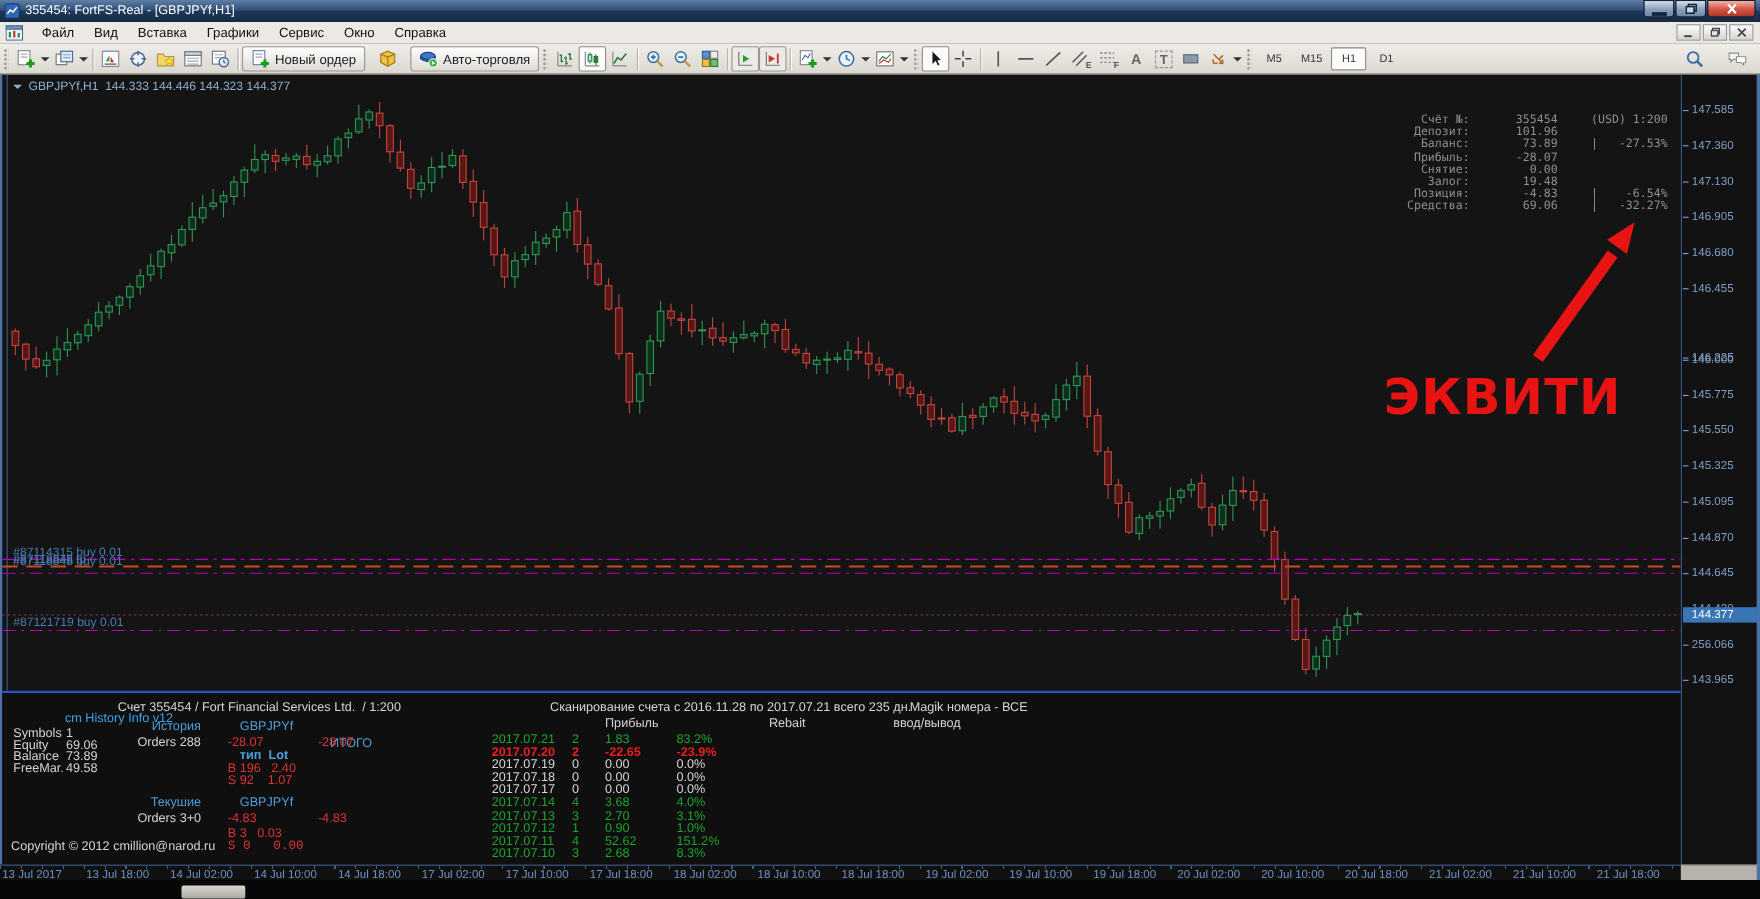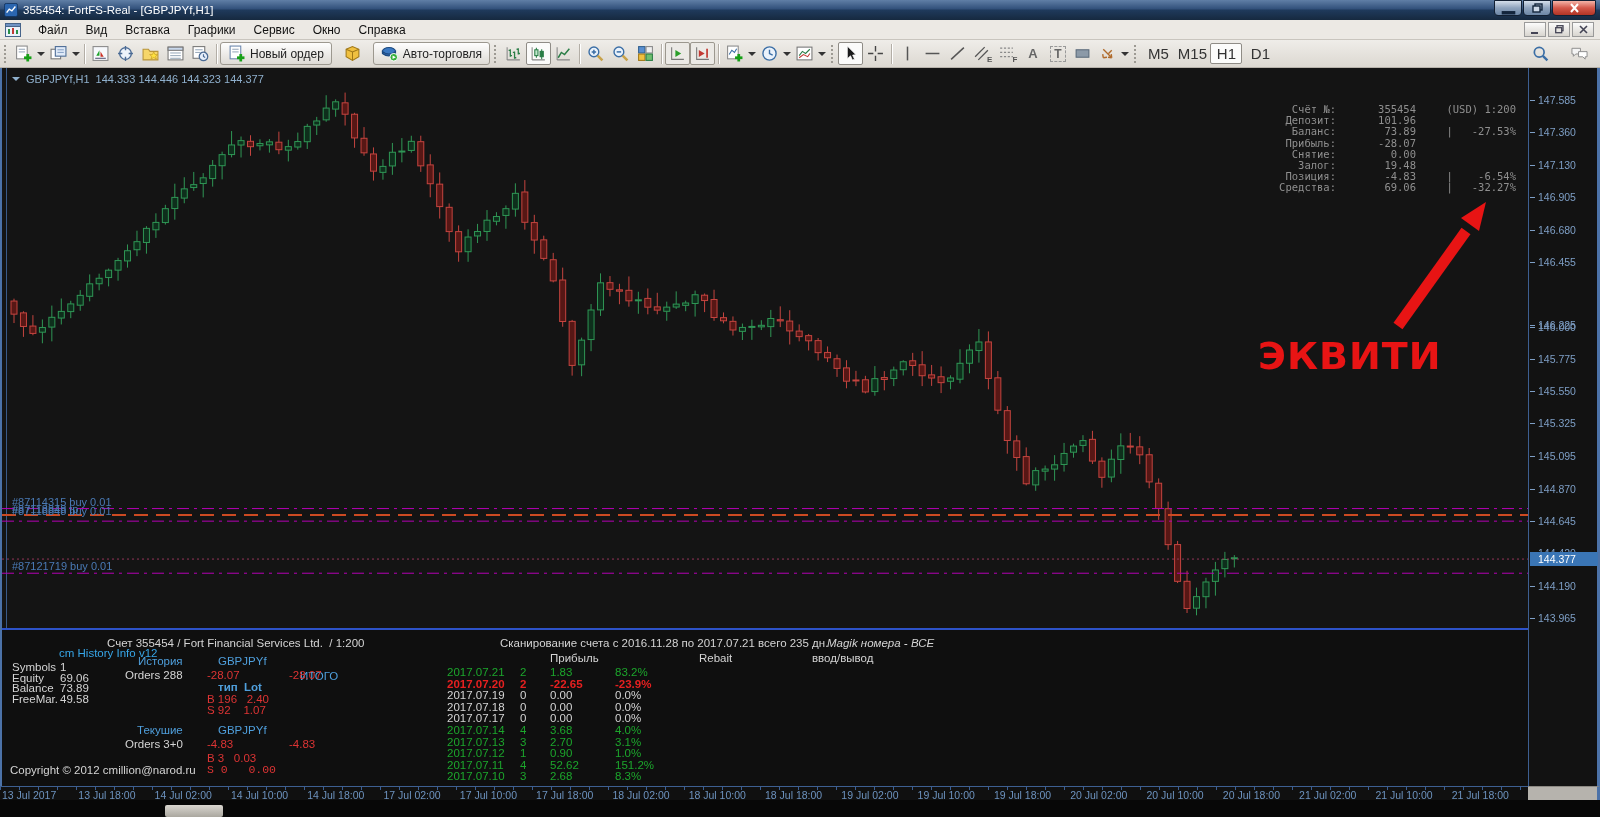--- a/index.html
+++ b/index.html
@@ -39,21 +39,21 @@
   .tbtn { height:23px; min-width:25px; padding:0 2px; display:inline-flex; align-items:center;
     justify-content:center; border:1px solid transparent; border-radius:2px; }
   .tbtn.pressed { background:#fbfbfa; border-color:#8f8c86; }
   .tbtn.boxed  { background:#eceae6; border-color:#9c988f; }
   .labelbtn { height:23px; display:inline-flex; align-items:center; gap:5px; padding:0 7px;
     border:1px solid #9c988f; border-radius:3px; background:linear-gradient(#fefefe,#dedbd5); }
   .dd { width:10px; height:21px; display:inline-flex; align-items:center; justify-content:center; }
   .dd::after { content:""; border:4px solid transparent; border-top-color:#333; margin-top:4px; }
   .i { width:17px; height:17px; }
   .tfbtn { min-width:32px; height:21px; display:inline-flex; align-items:center; justify-content:center;
-    font-size:15px; color:#333; border:1px solid transparent; border-radius:2px; margin:0 1px; }
+    font-size:10px; color:#333; border:1px solid transparent; border-radius:2px; margin:0 1px; }
   .tfbtn.active { background:#fcfcfb; border-color:#8f8c86; }
   .tb-right { position:absolute; right:8px; display:flex; gap:14px; align-items:center; }
   .glyph { font-size:11px; font-weight:bold; color:#555; }
 
   
   .chart-wrap { position:absolute; left:0; top:68px; width:1528px; height:718px;
     background:#141414; border-left:2px solid #4c72a8; overflow:hidden; }
   .chart-wrap::before { content:""; position:absolute; left:4px; top:0; width:1px; height:100%;
     background:#3a5a88; }
   #chart-svg { position:absolute; left:0; top:0; }
@@ -61,21 +61,21 @@
     display:flex; align-items:center; gap:6px; }
   .tri-down { width:0; height:0; border:4px solid transparent; border-top-color:#8fb0cd; margin-top:4px; }
   .order-label { position:absolute; color:#4a7ab5; font-size:11px; white-space:nowrap; }
   .acct { position:absolute; right:12px; top:36px; text-align:right; color:#8f8f8f;
     font:10.5px/11.2px "DejaVu Sans Mono", monospace; }
   .acct-row { display:flex; }
   .al { width:132px; text-align:right; white-space:pre; }
   .av { width:80px;  text-align:right; white-space:pre; }
   .ae { width:100px; text-align:right; white-space:pre; }
   .equity { position:absolute; left:1256px; top:266px; color:#e81414; font-weight:bold;
-    font-size:38px; letter-spacing:1px; font-family:"DejaVu Sans", sans-serif; }
+    font-size:45px; letter-spacing:1px; font-family:"DejaVu Sans", sans-serif; }
 
   
   .price-axis { position:absolute; left:1528px; top:68px; width:72px; height:718px;
     background:#121212; border-left:1px solid #3d5f91; border-right:3px solid #4c72a8;
     color:#7e9fc6; font-size:10.5px; }
   .pal { position:absolute; left:9px; white-space:nowrap; }
   .pal::before { content:""; position:absolute; left:-8px; top:6px; width:5px; height:1px; background:#7e9fc6; }
   .cpt { position:absolute; left:1px; width:68px; height:14px; line-height:14px;
     background:#3a75b5; color:#fff; padding-left:8px; font-size:10.5px; }
   .time-axis { position:absolute; left:0; top:786px; width:1528px; height:14px;
@@ -744,21 +744,21 @@
           <span class="av">69.06</span>
           <span class="ae">|   -32.27%</span>
         </div>
       </div>
     <div class="equity" style="color: rgb(232, 20, 20);">ЭКВИТИ</div>
 
     <div class="hist" id="hist">
         <span class="h-cyan" style="position: absolute; left: 9px; top: 17px; margin-left: 48px;">cm History Info v12</span>
         <span class="h-white" style="position: absolute; left: 105px; top: 7px;">Счет 355454 / Fort Financial Services Ltd.  / 1:200</span>
         <span class="h-white" style="position: absolute; left: 498px; top: 7px;">Сканирование счета с 2016.11.28 по 2017.07.21 всего 235 дн.</span>
-        <span class="h-white" style="position: absolute; left: 825px; top: 7px; font-style: italic;">Magik номера - ВСЕ</span>
+        <span class="h-white" style="position: absolute; left: 825px; top: 7px;">Magik номера - ВСЕ</span>
         <span class="h-white" style="position: absolute; left: 10px; top: 31px;">Symbols</span>
         <span class="h-white" style="position: absolute; left: 58px; top: 31px;">1</span>
         <span class="h-white" style="position: absolute; left: 10px; top: 41.6px;">Equity</span>
         <span class="h-white" style="position: absolute; left: 58px; top: 41.6px;">69.06</span>
         <span class="h-white" style="position: absolute; left: 10px; top: 52.2px;">Balance</span>
         <span class="h-white" style="position: absolute; left: 58px; top: 52.2px;">73.89</span>
         <span class="h-white" style="position: absolute; left: 10px; top: 62.8px;">FreeMar.</span>
         <span class="h-white" style="position: absolute; left: 58px; top: 62.8px;">49.58</span>
         <span class="h-blue" style="position: absolute; left: 125px; top: 25px;">История</span>
         <span class="h-white" style="position: absolute; left: 123px; top: 39px;">Orders 288</span>
@@ -832,21 +832,21 @@
       <span class="pal" style="position: absolute; left: 9px; top: 187.703px;">146.455</span>
       <span class="pal" style="position: absolute; left: 9px; top: 220.616px; margin-top: 30px;">146.225</span>
       <span class="pal" style="position: absolute; left: 9px; top: 252.814px;">146.000</span>
       <span class="pal" style="position: absolute; left: 9px; top: 285.011px;">145.775</span>
       <span class="pal" style="position: absolute; left: 9px; top: 317.208px;">145.550</span>
       <span class="pal" style="position: absolute; left: 9px; top: 349.406px;">145.325</span>
       <span class="pal" style="position: absolute; left: 9px; top: 382.319px;">145.095</span>
       <span class="pal" style="position: absolute; left: 9px; top: 414.517px;">144.870</span>
       <span class="pal" style="position: absolute; left: 9px; top: 446.714px;">144.645</span>
       <span class="pal" style="position: absolute; left: 9px; top: 478.911px;">144.420</span>
-      <span class="pal" style="position: absolute; left: 9px; top: 511.825px;">144.190</span>
+      <span class="pal" style="position: absolute; left: 9px; top: 511.825px;">256.066</span>
       <span class="pal" style="position: absolute; left: 9px; top: 544.022px;">143.965</span>
       <span class="cpt" style="position: absolute; left: 1px; top: 484.065px;">144.377</span>
     </div>
   <div class="time-axis" id="time-axis">
       <span class="tal" style="left: 2px;">13 Jul 2017</span>
       <span class="tal" style="left: 78.3px;">13 Jul 18:00</span>
       <span class="tal" style="left: 154.6px;">14 Jul 02:00</span>
       <span class="tal" style="left: 230.9px;">14 Jul 10:00</span>
       <span class="tal" style="left: 307.2px;">14 Jul 18:00</span>
       <span class="tal" style="left: 383.5px;">17 Jul 02:00</span>

